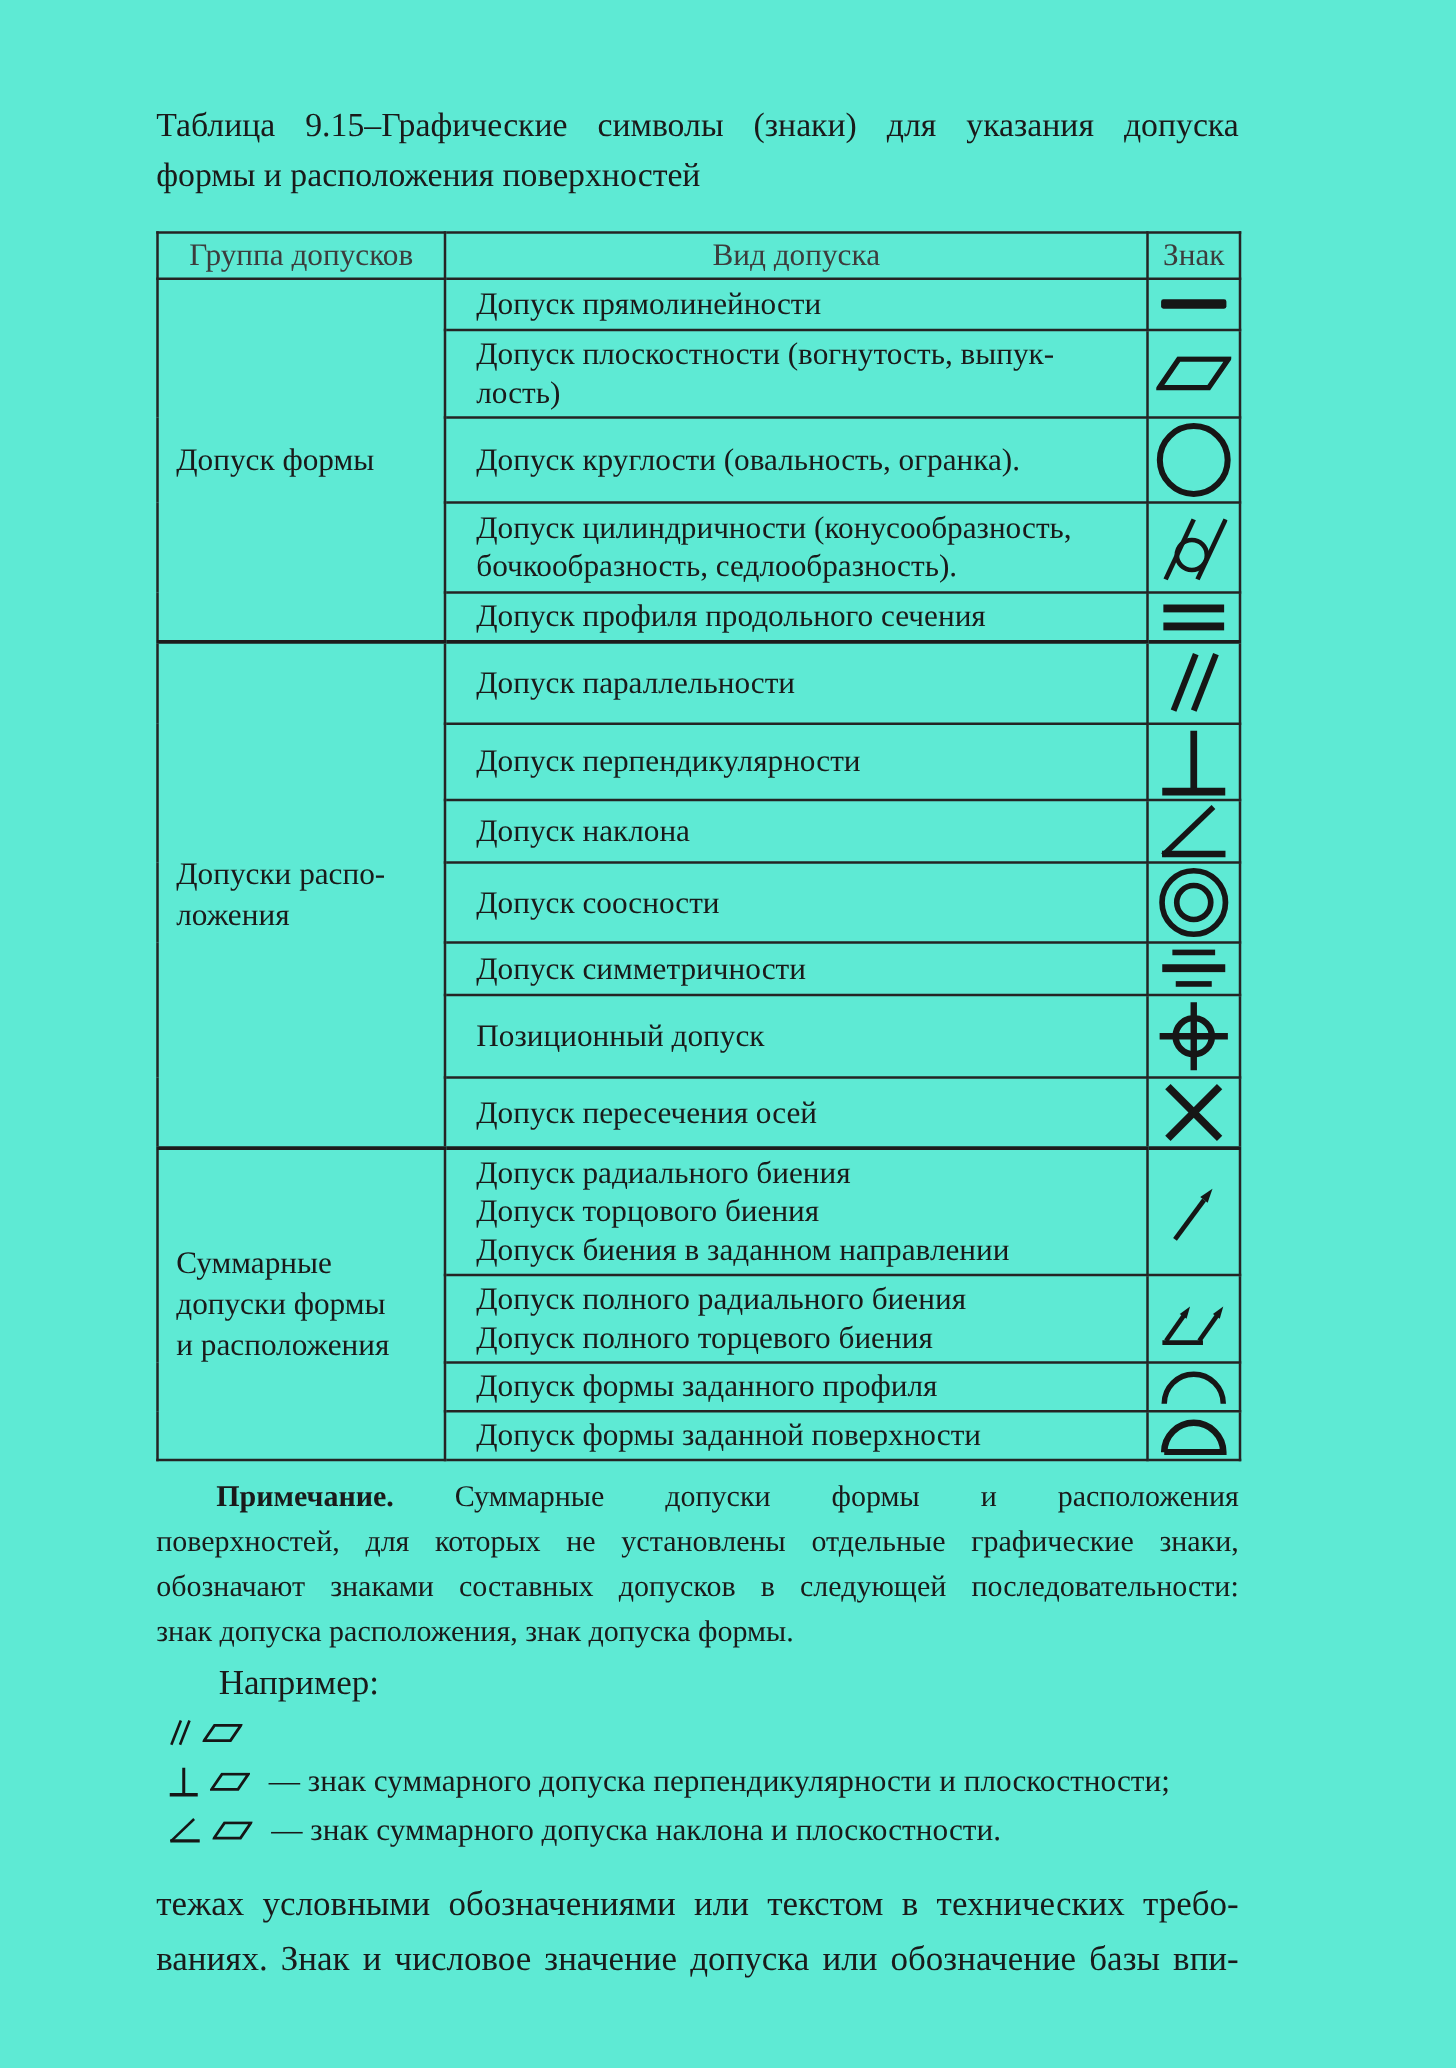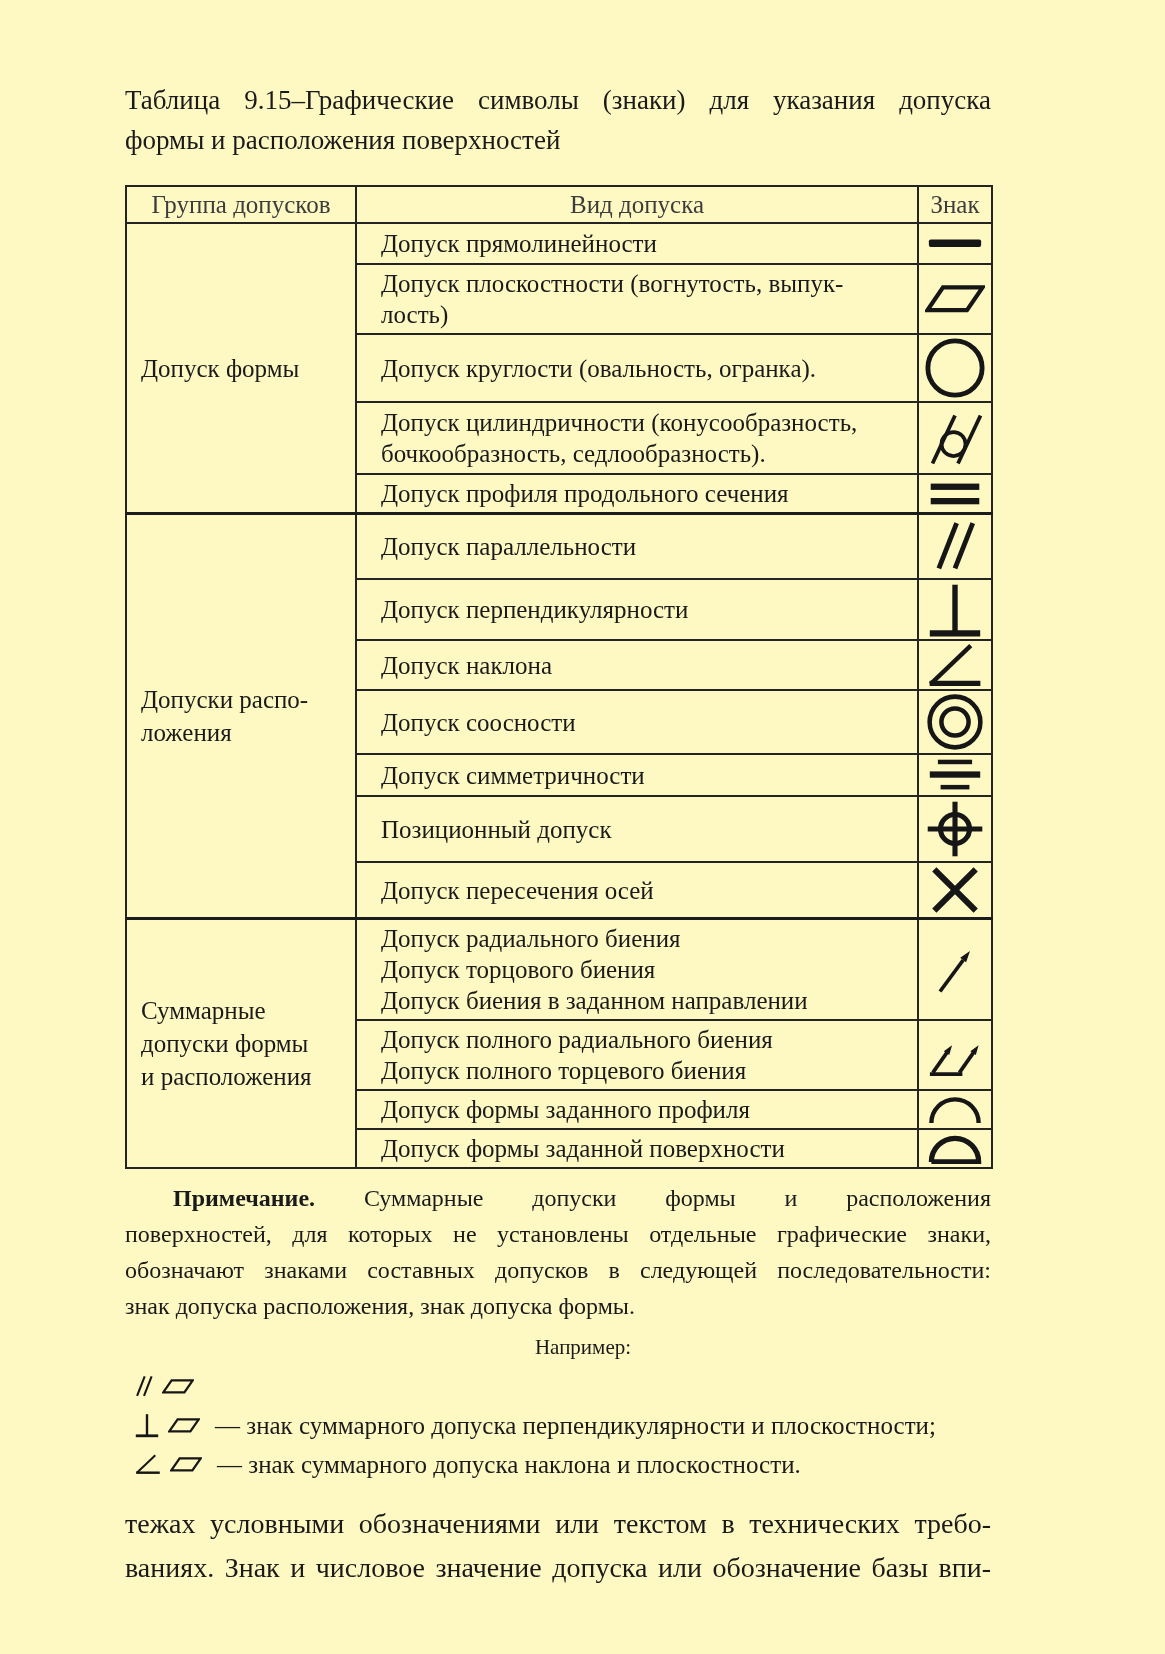--- a/index.html
+++ b/index.html
@@ -1,20 +1,20 @@
 <!DOCTYPE html>
 <html lang="ru"><head>
 <meta charset="utf-8">
 <style>
   html,body{margin:0;padding:0;background:#e9e9e9;}
   .page{
     position:relative;
     width:1165px;height:1654px;
     margin:0 auto;
-    background:#fef9c3;
+    background:#5eead4;
     font-family:"Liberation Serif","DejaVu Serif",serif;
     color:#1a1a1a;
     overflow:hidden;
   }
   .content{position:absolute;left:125px;top:80px;width:866px;}
   .jline{text-align:justify;text-align-last:justify;}
   
   .title{font-size:27px;line-height:40px;margin-bottom:25px;}
   
   table.symbols{border-collapse:collapse;width:866px;table-layout:fixed;}
@@ -27,21 +27,21 @@
   td.kcell{font-size:25px;line-height:31px;padding:3px 6px 3px 24px;text-align:left;}
   td.scell{text-align:center;padding:2px 3px;}
   tr.gsep td{border-top:3px solid #1c1c1c;margin-left:47px;}
   .sym{display:inline-flex;align-items:center;justify-content:center;vertical-align:middle;}
   .sym svg{display:block;}
   
   .note{margin-top:11px;font-size:24px;line-height:36px;}
   .note .ln0{text-indent:48px;}
   .note b{font-weight:bold;}
   .note .last{text-align:left;text-align-last:left;}
-  .for-example{margin-top:5px;font-size:21px;line-height:36px;padding-left:50px;text-align:center;}
+  .for-example{margin-top:5px;font-size:28px;line-height:36px;padding-left:50px;}
   
   .examples{margin-top:2px;}
   .example-line{display:flex;align-items:center;height:39px;font-size:25px;padding-left:10px;}
   .example-line .sym{margin-right:9px;}
   .example-line .ex-text{margin-left:6px;white-space:nowrap;}
   
   .paragraph{margin-top:18px;font-size:28px;line-height:44px;}
   .paragraph .indent{text-indent:48px;}
 </style>
 </head>

